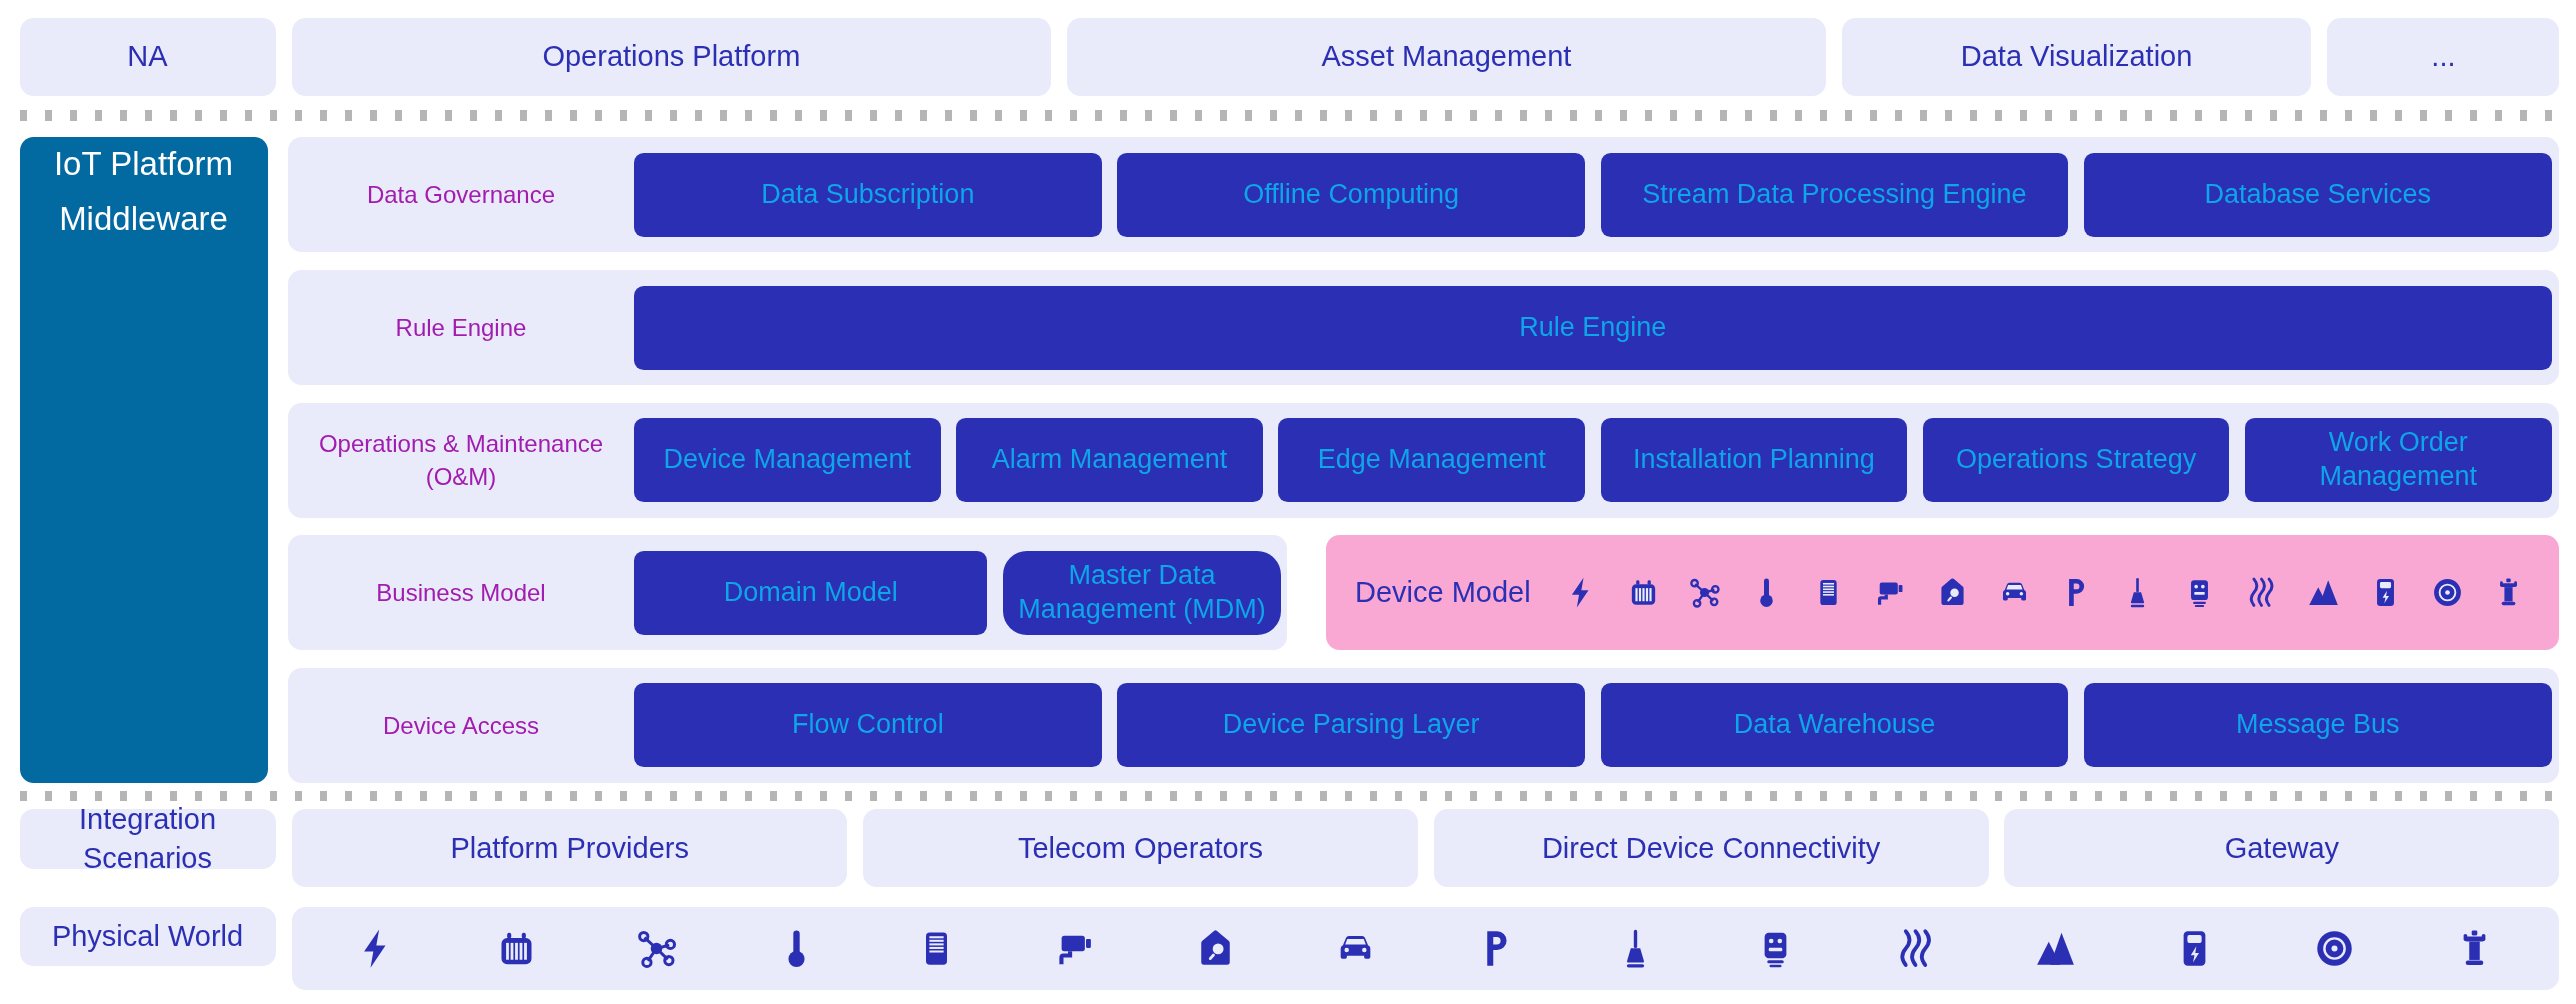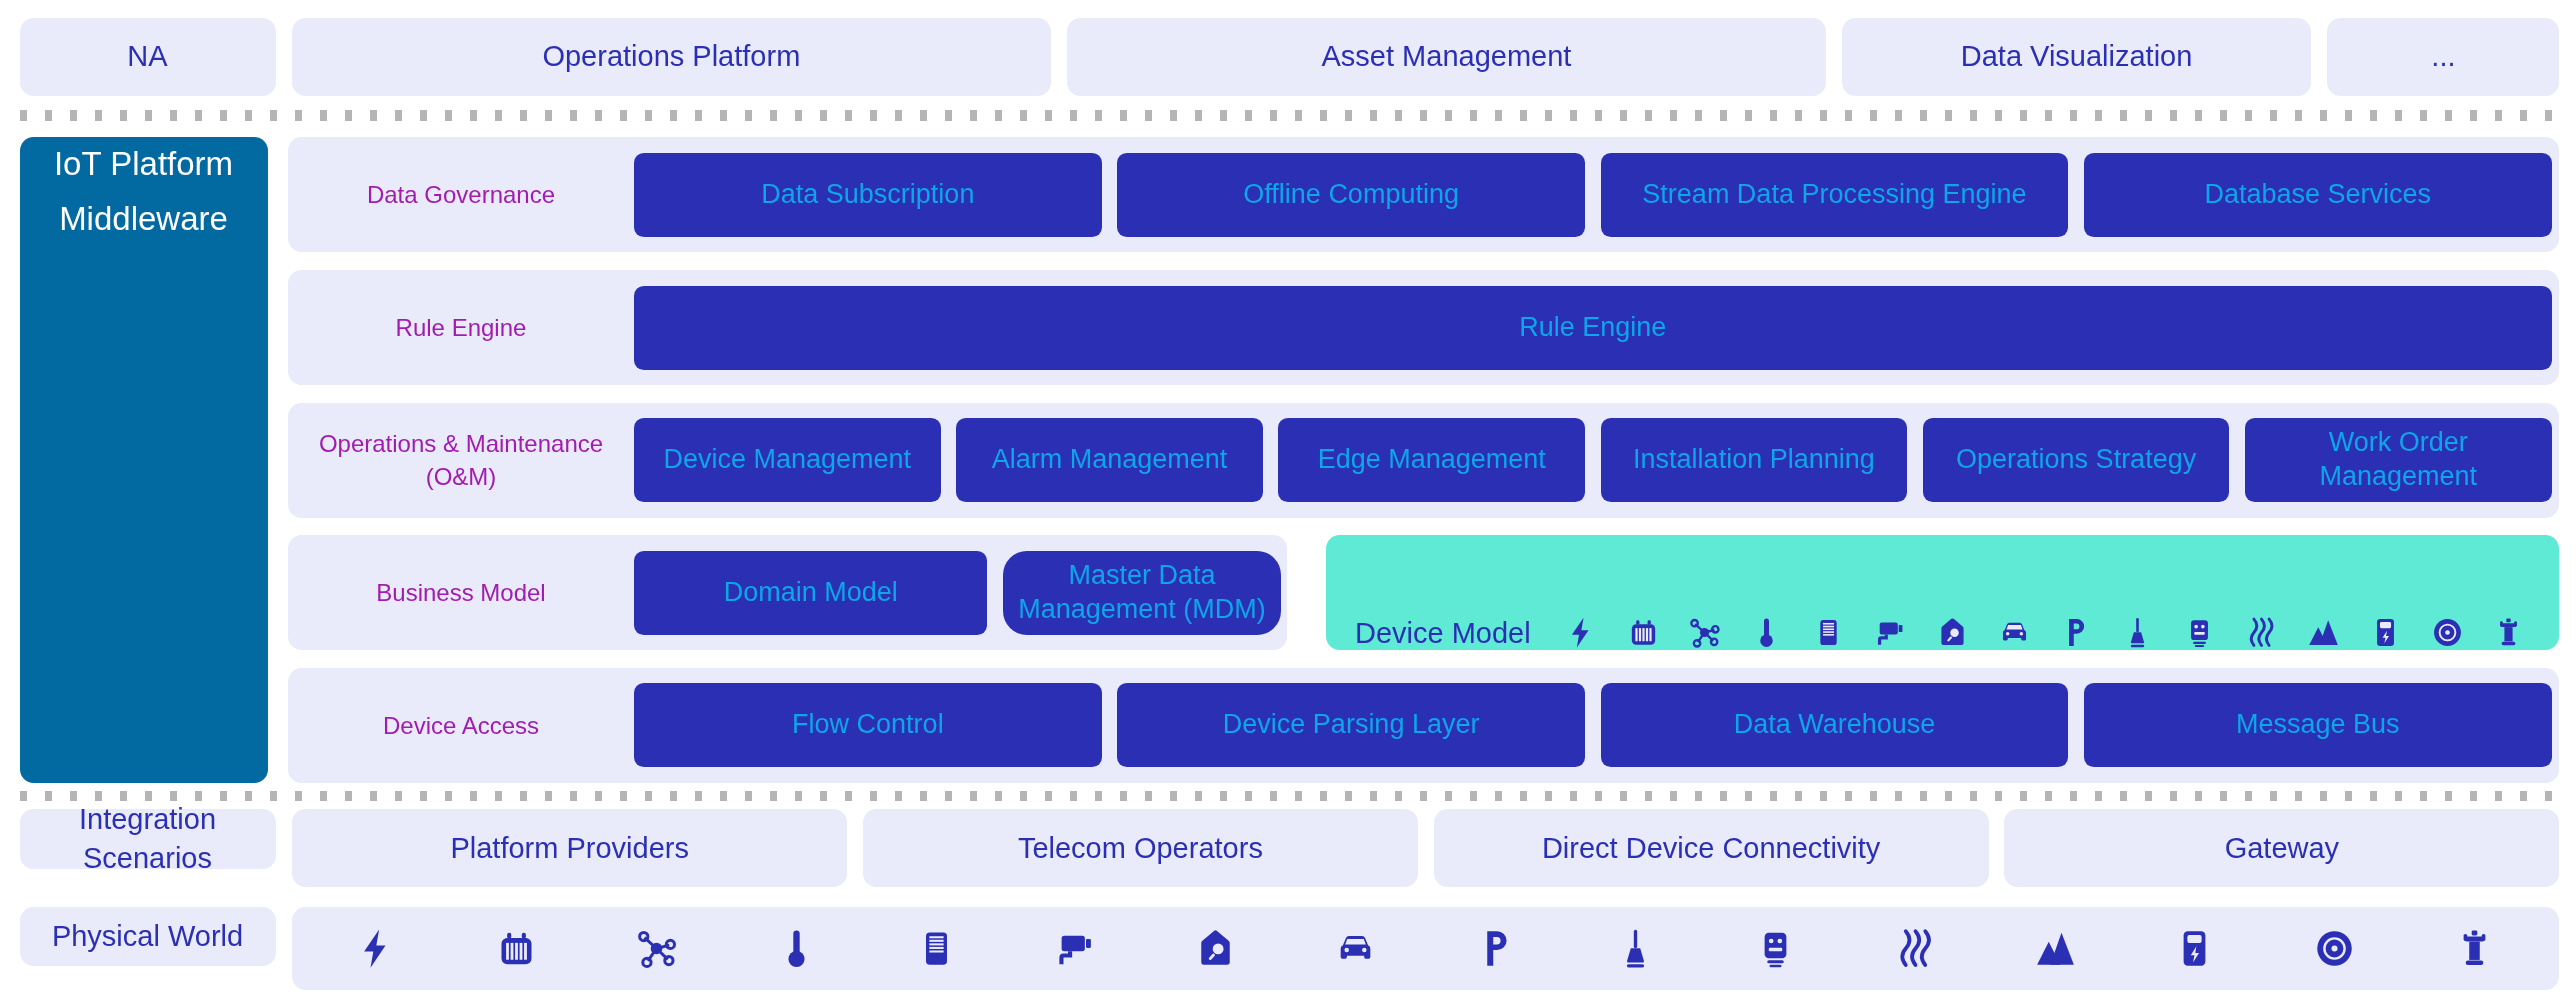--- a/index.html
+++ b/index.html
@@ -48,21 +48,21 @@
     font-size:27px; line-height:1.25; padding:0 13.7px;
   }
 
   
   .mw-row-split { display:flex; gap:39px; height:115px; }
   .bm-panel { flex:0 0 999px; background:#e9eafa; border-radius:13.7px; display:flex; align-items:center; }
   .bm-panel .row-btns { padding-right:5.9px; }
   .btn-domain { flex:1.3; }
   .btn-mdm { flex:1;border-radius:24px; }
   .dm-panel {
-    flex:1; background:#5eead4; border-radius:13.7px; display:flex; align-items:flex-end;
+    flex:1; background:#f9a8d4; border-radius:13.7px; display:flex; align-items:center;
     padding:0 33px 0 29px; gap:33px;
   }
   .dm-label { color:#2b2fb3; font-size:29px; font-weight:500; white-space:nowrap; }
   .icon-row { flex:1; display:flex; justify-content:space-between; align-items:center; color:#2b2fb3; }
   .icon-row .dev-icon svg { width:35px; height:35px; display:block; }
 
   
   .int-row { display:flex; gap:16.6px; margin-top:0; }
   .int-label { flex:0 0 256px; height:60px; padding:0 29px; }
   .int-items { flex:1; display:flex; gap:15.6px; }

